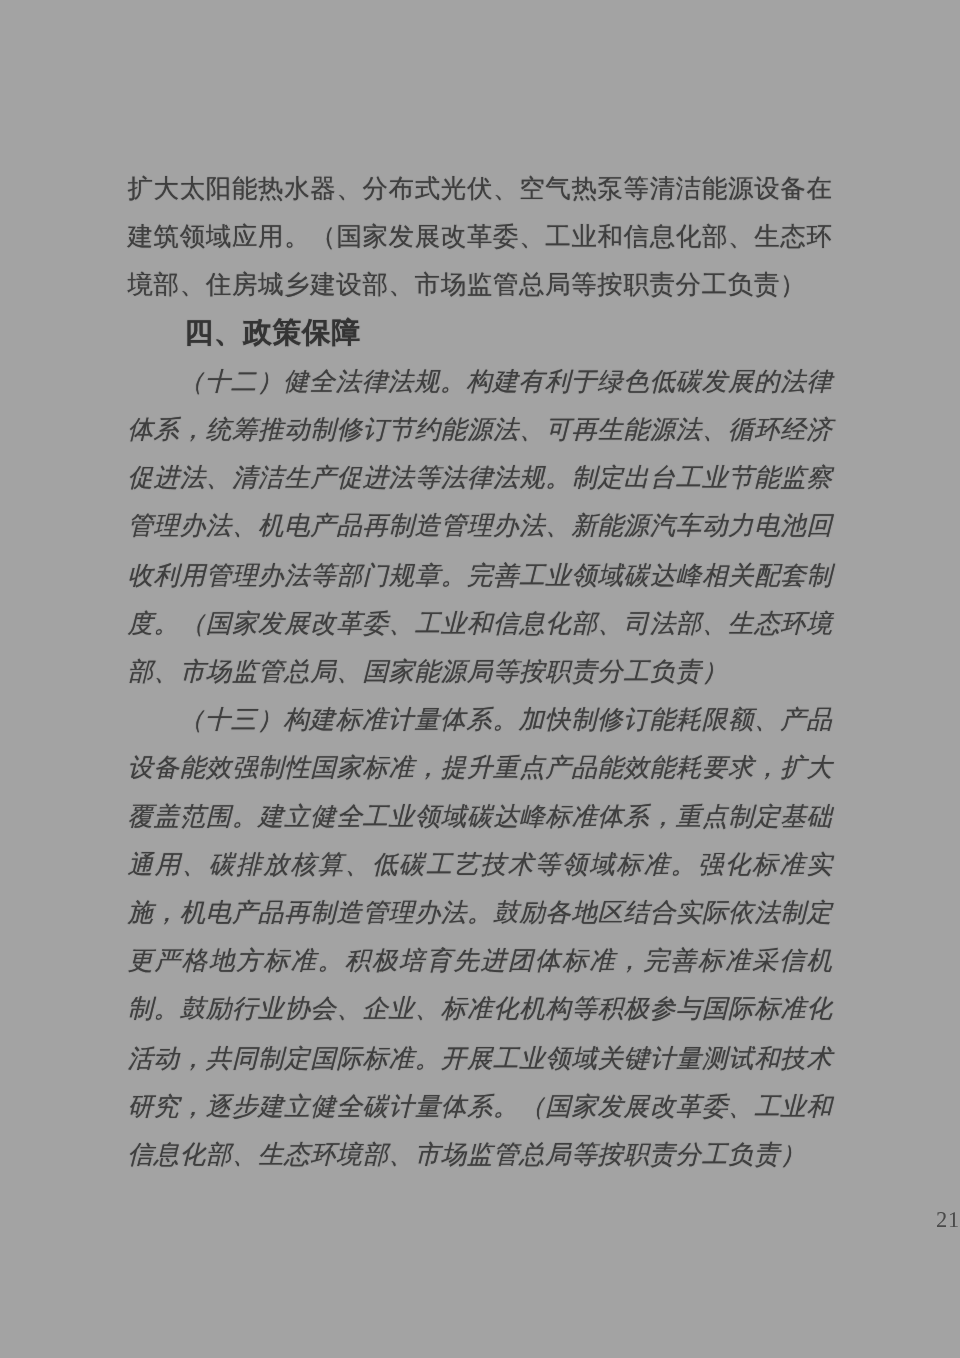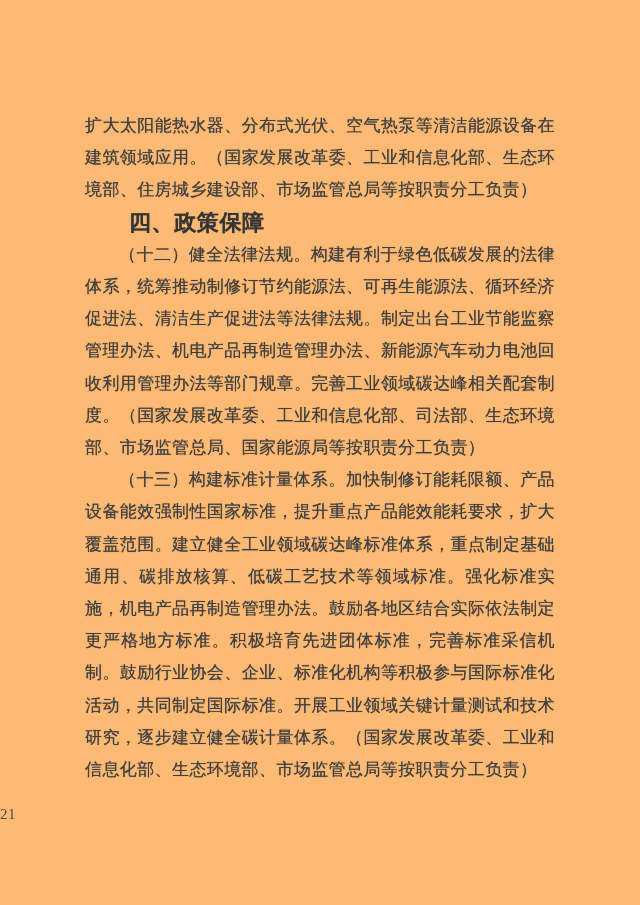--- a/index.html
+++ b/index.html
@@ -4,21 +4,21 @@
 <style>
   html, body {
     margin: 0;
     padding: 0;
     background: #ffffff;
   }
   .sheet {
     position: relative;
     width: 640px;
     height: 905px;
-    background: #fdba74;
+    background: #a3a3a3;
     overflow: hidden;
     font-family: "Liberation Serif", "DejaVu Serif", serif;
   }
   .textcol {
     position: absolute;
     left: 85px;
     top: 110px;
     width: 470px;
     color: #3f3f3f;
     font-size: 17px;
@@ -27,36 +27,37 @@
     text-align: justify;
     text-justify: inter-character;
     text-shadow: 0 0 0.7px rgba(70,70,70,0.85);
   }
   .textcol p, .textcol h2 {
     margin: 0;
     padding: 0;
   }
   .body.indent {
     text-indent: 2em;
+    font-style: italic;
   }
   .heading {
     font-family: "Liberation Sans", "DejaVu Sans", sans-serif;
     font-weight: bold;
-    font-size: 22px;
+    font-size: 19px;
     line-height: 32.2px;
     text-indent: 2em;
     color: #343434;
     letter-spacing: 0.6px;
   }
   .pagenum {
     position: absolute;
     left: 0;
     top: 806px;
     width: 640px;
-    text-align: left;
+    text-align: right;
     font-family: "Liberation Serif", "DejaVu Serif", serif;
     font-size: 15px;
     color: #4a4a4a;
     letter-spacing: 0.5px;
   }
 </style>
 </head>
 <body>
 
 <div class="sheet">

